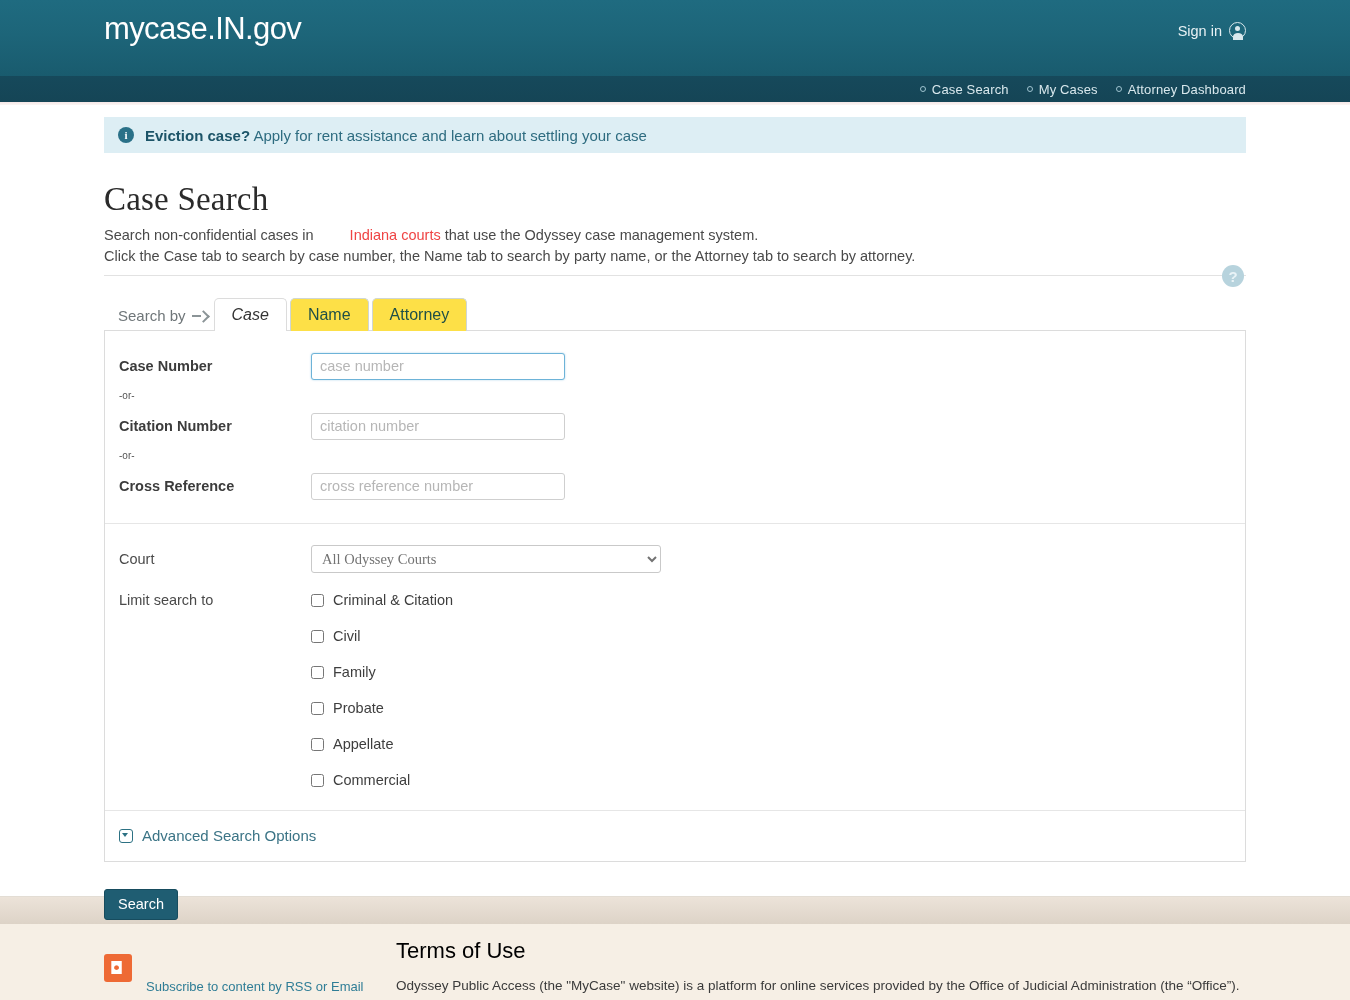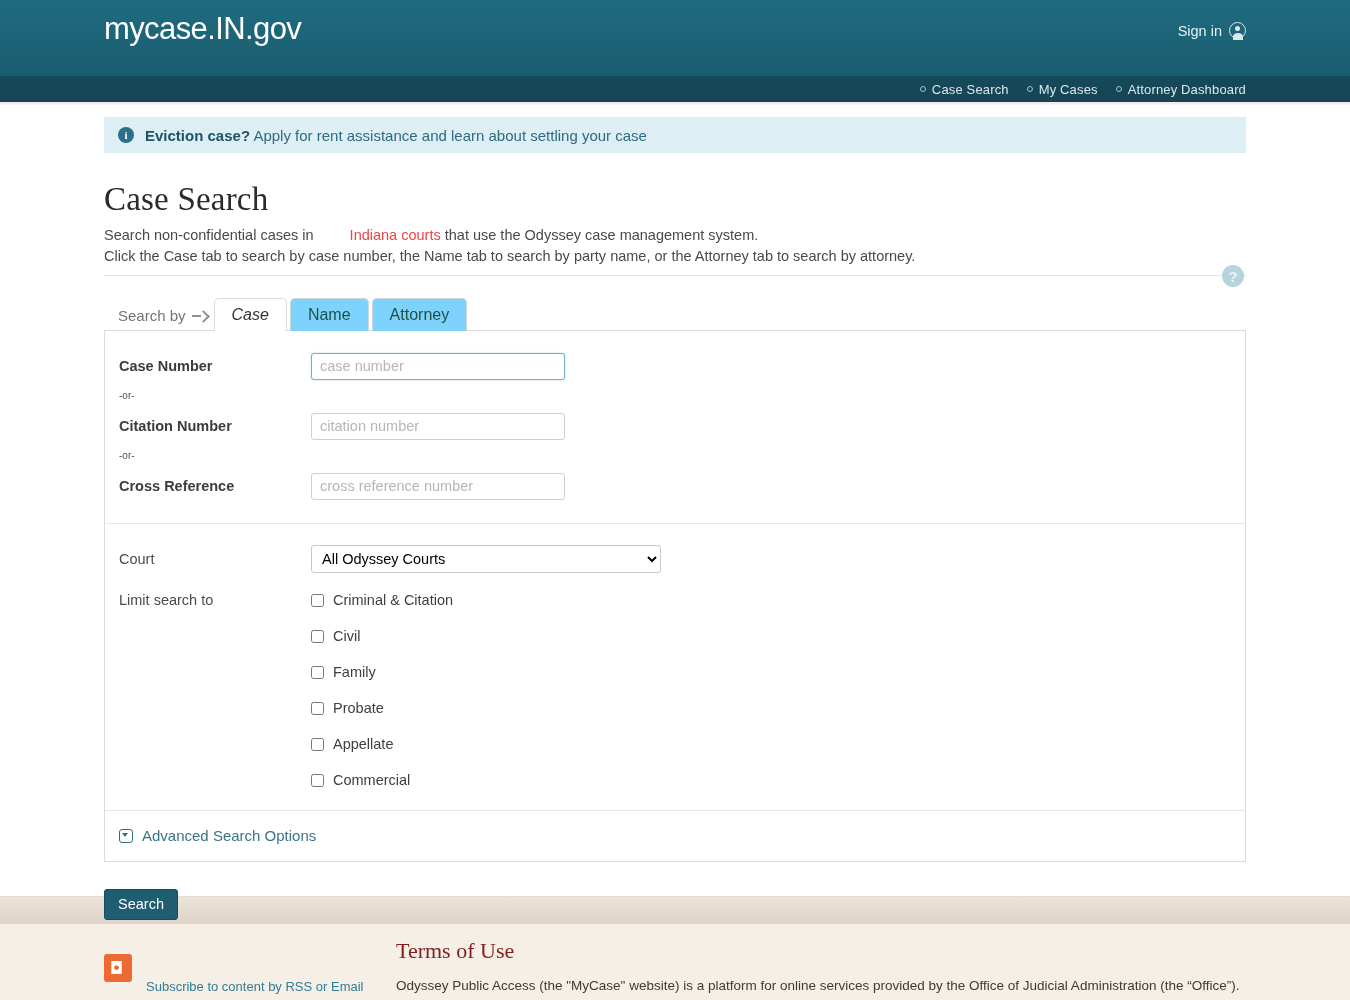--- a/index.html
+++ b/index.html
@@ -185,21 +185,21 @@
     border-top: 2px solid #8b9497;
     border-right: 2px solid #8b9497;
     transform: rotate(45deg);
   }
   .tab {
     font-size: 16px;
     padding: 6px 17px 7px 17px;
     border: 1px solid #cfd6d4;
     border-bottom: none;
     border-radius: 5px 5px 0 0;
-    background: #7dd3fc;
+    background: #fde047;
     color: #1f4f47;
     cursor: pointer;
     margin-right: 3px;
     line-height: 19px;
   }
   .tab.active {
     background: #ffffff;
     color: #333333;
     border-color: #dcdcdc;
     position: relative;
@@ -263,23 +263,23 @@
     box-shadow: 0 0 2px rgba(109,179,216,.6);
   }
 
   select.courtsel {
     width: 350px;
     height: 28px;
     border: 1px solid #c9c9c9;
     border-radius: 3px;
     padding: 0 6px;
     font-size: 14.5px;
-    color: #000000;
+    color: #737373;
     background: #ffffff;
-    font-family: Liberation Sans, sans-serif;
+    font-family: Liberation Serif, serif;
   }
 
   .limit-row {
     display: flex;
     padding: 0 14px;
     margin-top: 18px;
   }
   .checks { display: flex; flex-direction: column; gap: 20px; }
   .chk { display: flex; align-items: center; font-size: 14.5px; color: #3e3e3e; }
   .chk input {
@@ -365,24 +365,24 @@
     color: #fff; font-size: 17px; line-height: 17px;
     font-family: "DejaVu Sans", sans-serif;
   }
   .tw-glyph {
     position: absolute; left: 6px; top: 2px;
     color: #fff; font-size: 19px; line-height: 24px;
     font-family: "DejaVu Sans", sans-serif;
   }
   .terms-col { padding-top: 14px; padding-right: 100px; }
   h2.terms-title {
-    font-family: Liberation Serif, serif;
+    font-family: Liberation Sans, sans-serif;
     font-size: 22px;
     font-weight: 400;
-    color: #7f1d1d;
+    color: #000000;
     margin: 0 0 12px 0;
   }
   .terms-p {
     font-size: 13.5px;
     color: #3b3b3b;
     line-height: 19px;
     margin: 0 0 11px 0;
   }
 </style>
 </head>

